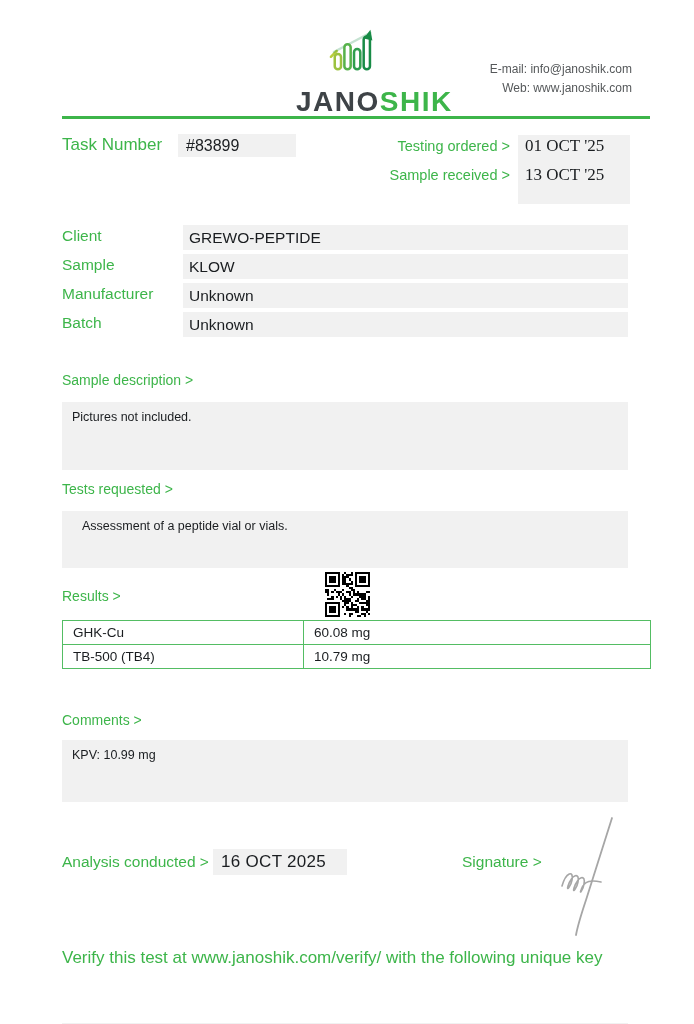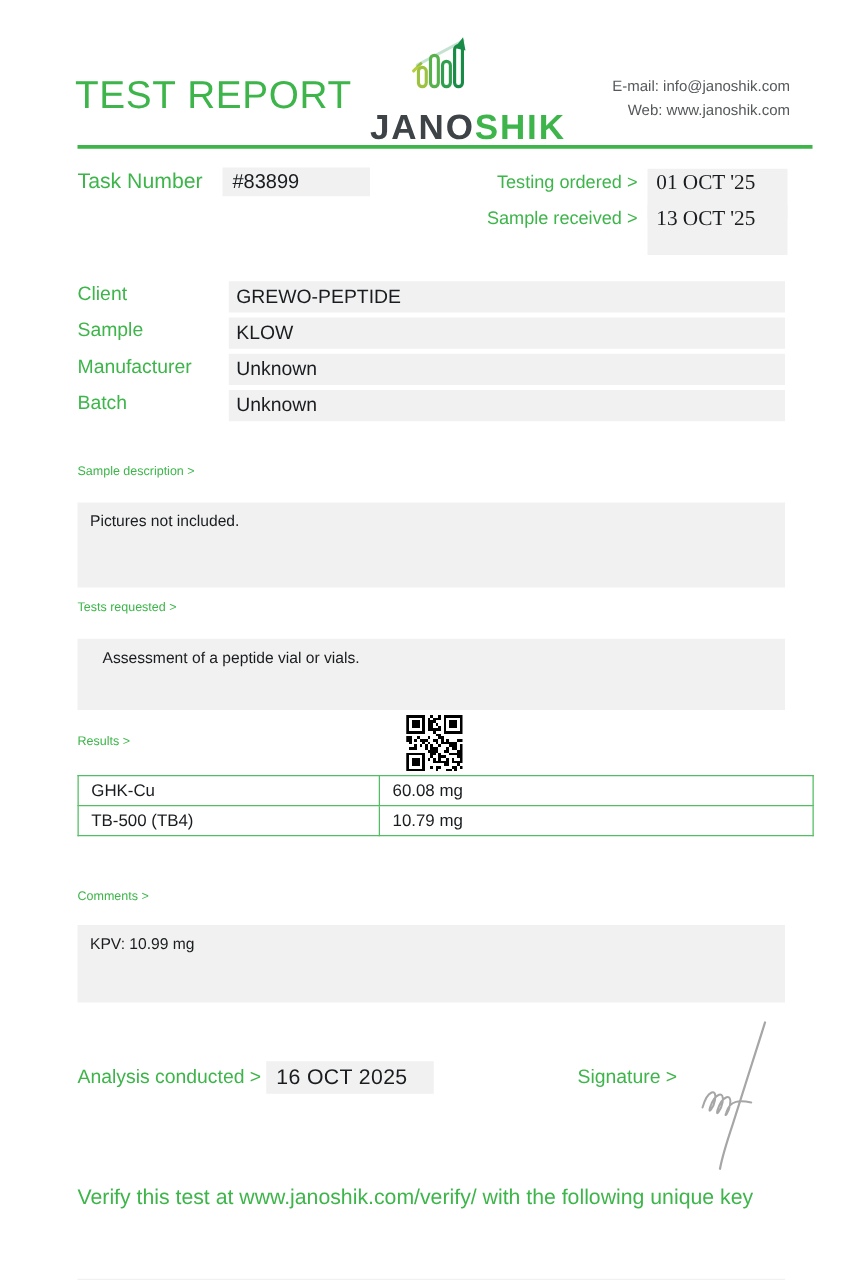--- a/index.html
+++ b/index.html
@@ -35,21 +35,21 @@
   .date-box.r1{top:135px;} .date-box.r2{top:164px;}
 
   
   .info-label{position:absolute;left:62px;font-size:15.5px;color:var(--green);}
   .info-box{position:absolute;left:183px;width:445px;height:25px;background:var(--box-bg);
             font-size:15.5px;line-height:25px;padding-left:6px;color:var(--ink);}
   .il0{top:227px;} .il1{top:256px;} .il2{top:285px;} .il3{top:314px;}
   .ib0{top:225px;} .ib1{top:254px;} .ib2{top:283px;} .ib3{top:312px;}
 
   
-  .sec-heading{position:absolute;left:62px;font-size:10px;color:var(--green);}
+  .sec-heading{position:absolute;left:62px;font-size:14px;color:var(--green);}
   .sec-box{position:absolute;left:62px;width:566px;background:var(--box-bg);
            font-size:12.5px;color:var(--ink);padding:8px 10px;}
   .sd-h{top:372px;} .sd-b{top:402px;height:68px;}
   .tr-h{top:481px;} .tr-b{top:511px;height:57px;padding-left:20px;}
   .res-h{top:588px;}
   .cm-h{top:712px;} .cm-b{top:740px;height:62px;}
 
   
   .qr{position:absolute;left:325px;top:572px;width:45px;height:45px;}
 
@@ -67,21 +67,20 @@
 
   .verify-text{position:absolute;left:62px;top:948px;width:578px;font-size:17px;color:var(--green);}
   .key-box{position:absolute;left:62px;top:983px;width:566px;height:25px;background:var(--box-bg);
            text-align:center;font-size:12.5px;line-height:25px;letter-spacing:.5px;color:var(--ink);margin-top:40px;}
 </style>
 </head>
 <body>
 
 <div class="page">
 
-  <div class="report-title">TEST REPORT</div>
 
   <div class="logo">
     <svg class="logo-icon" width="54" height="46" viewBox="0 0 56 46">
       <line x1="3" y1="29" x2="9" y2="23" stroke="#b9ce3e" stroke-width="2.6" stroke-linecap="round"></line>
       <path d="M 6,24 L 44,4" stroke="#188b46" stroke-width="2.4" fill="none" stroke-linecap="round" opacity="0.25"></path>
       <rect x="7" y="26" width="6.5" height="16" rx="3.2" fill="#fff" stroke="#9cc23f" stroke-width="2.6"></rect>
       <rect x="17" y="16" width="6.5" height="26" rx="3.2" fill="#fff" stroke="#57b24b" stroke-width="2.6"></rect>
       <rect x="27" y="21" width="6.5" height="21" rx="3.2" fill="#fff" stroke="#2f9e4e" stroke-width="2.6"></rect>
       <rect x="37" y="8" width="6.5" height="34" rx="3.2" fill="#fff" stroke="#188b46" stroke-width="2.6"></rect>
       <polygon points="37,10 44,1 46,12" fill="#188b46"></polygon>

